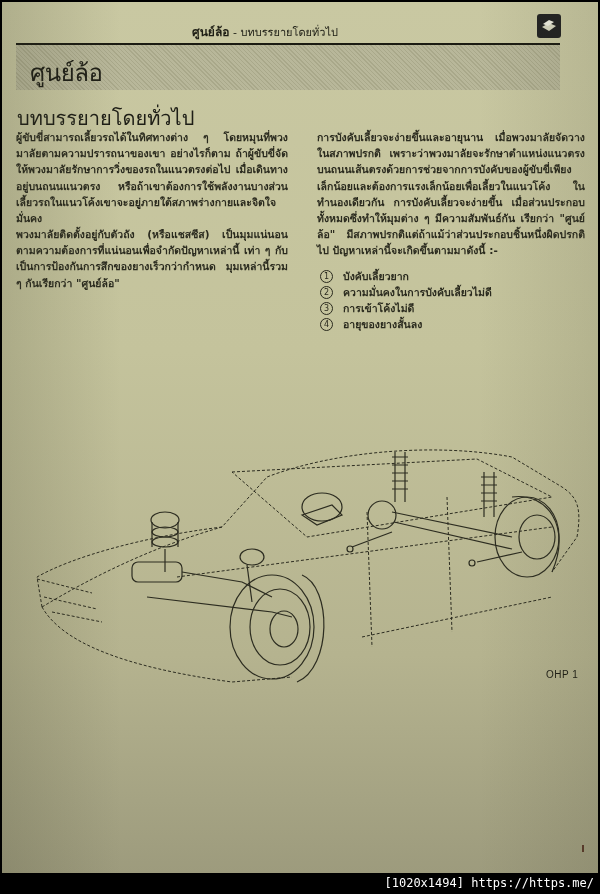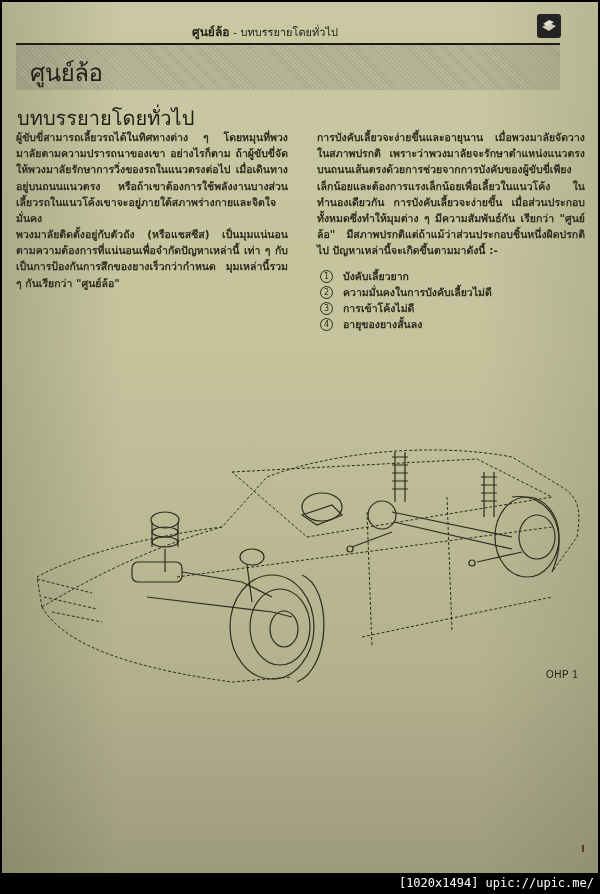--- a/index.html
+++ b/index.html
@@ -157,13 +157,13 @@
       <ellipse cx="495" cy="140" rx="32" ry="40"></ellipse>
       <ellipse cx="505" cy="140" rx="18" ry="22"></ellipse>
       <path d="M480 100 C 515 95, 540 130, 520 175"></path>
     </g>
   </svg>
 
   <div class="fig-label">OHP 1</div>
   <div class="page-mark"></div>
 </div>
 
-<div class="watermark">[1020x1494] upic://upic.me/</div>
+<div class="watermark">[1020x1494] https://https.me/</div>
 
 </body></html>

